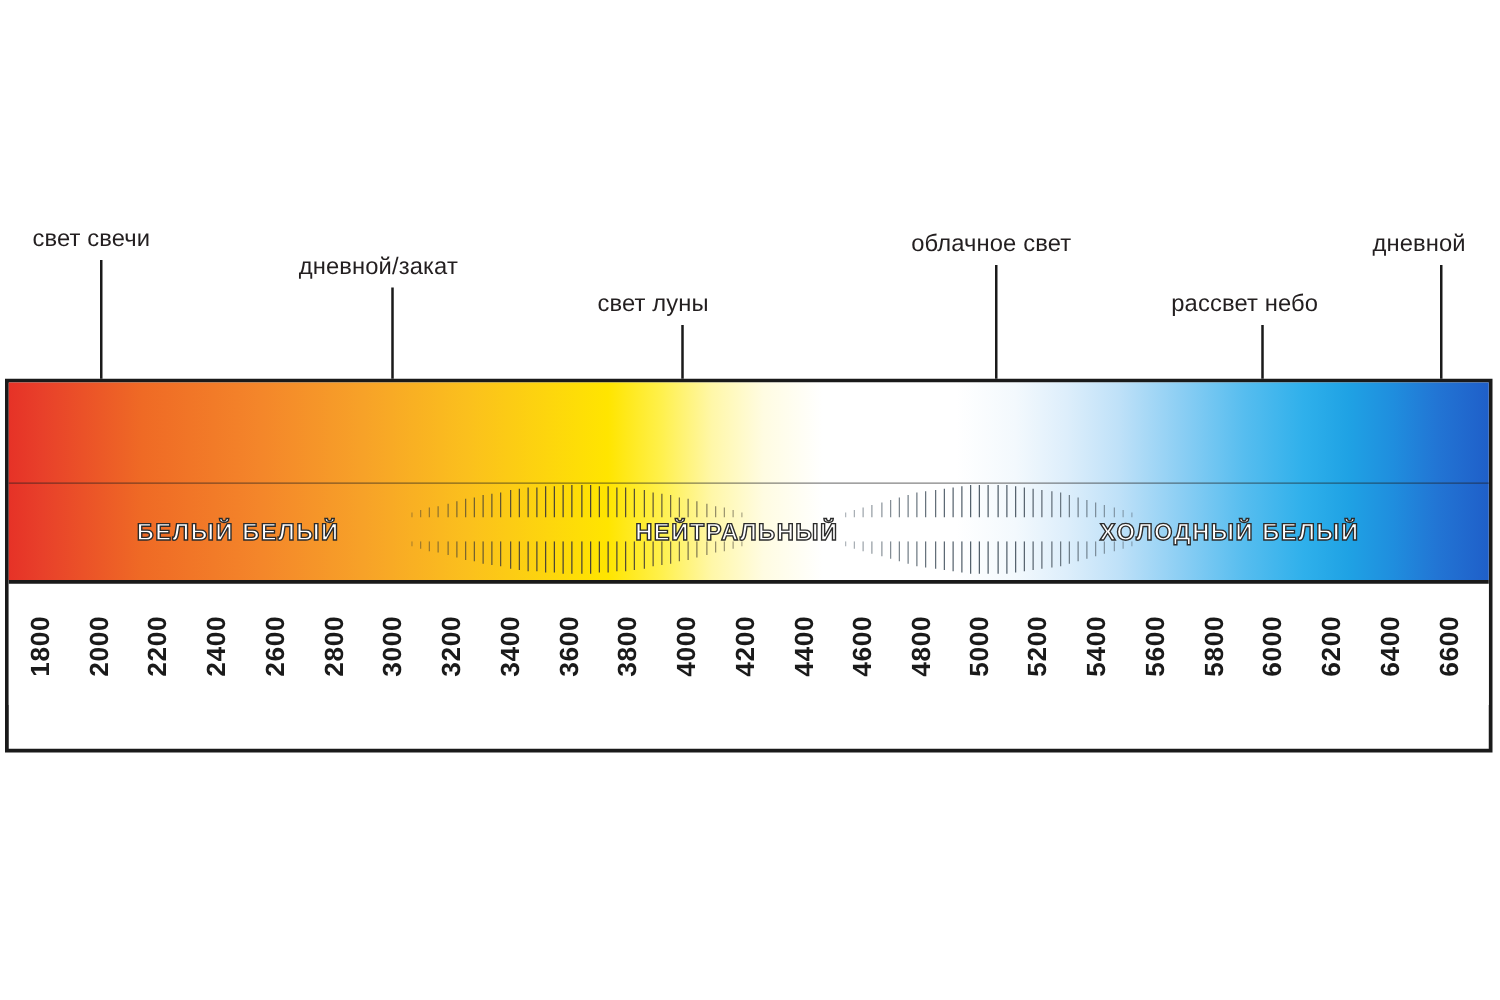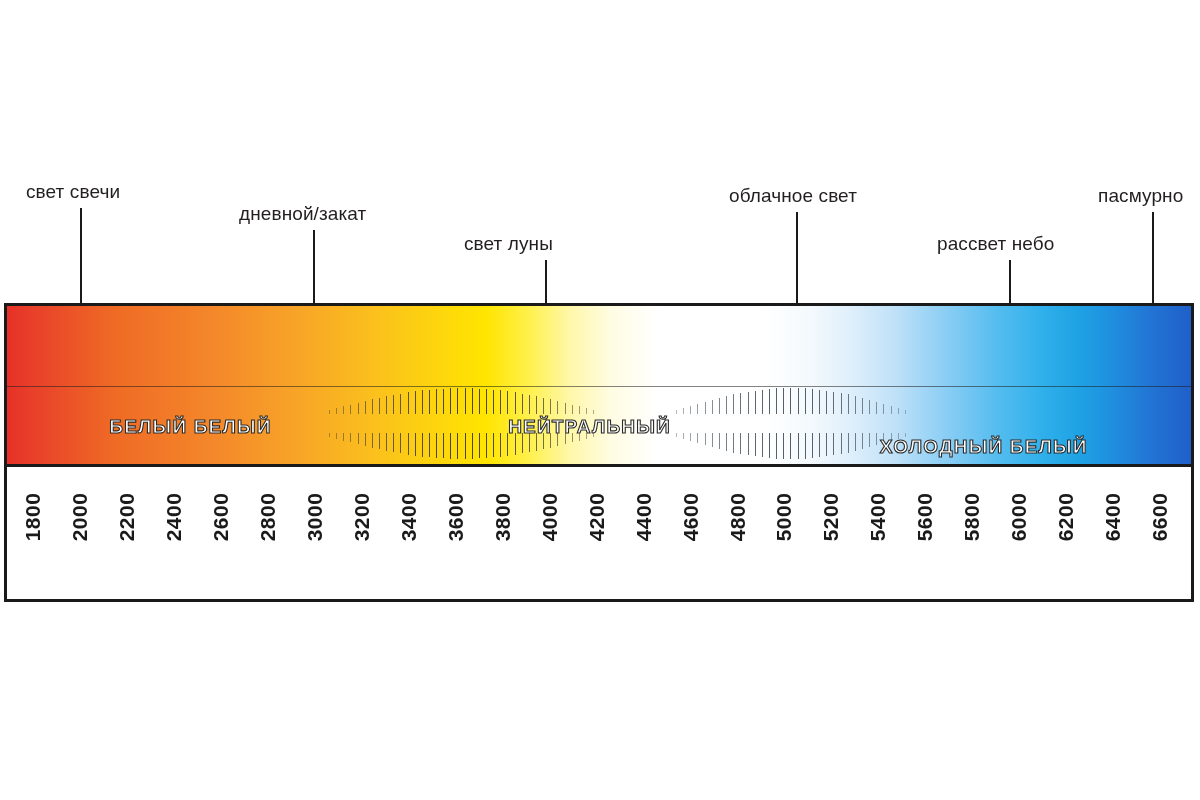--- a/index.html
+++ b/index.html
@@ -169,30 +169,30 @@
 
 <div id="stage">
 
   <div id="callouts-layer">
       <div class="callout-label" style="left: 26px; top: 182px;">свет свечи</div>
       <div class="callout-stem" style="left: 80px; top: 208px; height: 141px;"></div>
       <div class="callout-dot" style="left: 80px; top: 337px;"></div>
       <div class="callout-label" style="left: 239px; top: 204px;">дневной/закат</div>
       <div class="callout-stem" style="left: 313px; top: 230px; height: 119px;"></div>
       <div class="callout-dot" style="left: 313px; top: 337px;"></div>
-      <div class="callout-label" style="left: 464px; top: 234px;">свет луны</div>
+      <div class="callout-label" style="left: 478px; top: 234px;">свет луны</div>
       <div class="callout-stem" style="left: 545px; top: 260px; height: 89px;"></div>
       <div class="callout-dot" style="left: 545px; top: 337px;"></div>
       <div class="callout-label" style="left: 729px; top: 186px;">облачное свет</div>
       <div class="callout-stem" style="left: 796px; top: 212px; height: 137px;"></div>
       <div class="callout-dot" style="left: 796px; top: 337px;"></div>
       <div class="callout-label" style="left: 937px; top: 234px;">рассвет небо</div>
       <div class="callout-stem" style="left: 1009px; top: 260px; height: 89px;"></div>
       <div class="callout-dot" style="left: 1009px; top: 337px;"></div>
-      <div class="callout-label" style="left: 1098px; top: 186px;">пасмурно</div>
+      <div class="callout-label" style="left: 1098px; top: 186px;">дневной</div>
       <div class="callout-stem" style="left: 1152px; top: 212px; height: 137px;"></div>
       <div class="callout-dot" style="left: 1152px; top: 337px;"></div>
     </div>
 
   <div id="panel">
 
     <div id="grad-strip">
       <div id="grad-divider"></div>
 
       <div class="tick-cluster warm" style="left:27.2%; top:81px; width:22.5%; height:27px;">
@@ -343,21 +343,21 @@
           <div class="tick" style="left: 200.375px; height: 12.4px; opacity: 0.66;"></div>
           <div class="tick" style="left: 207.531px; height: 10.4px; opacity: 0.61;"></div>
           <div class="tick" style="left: 214.688px; height: 8.3px; opacity: 0.56;"></div>
           <div class="tick" style="left: 221.844px; height: 6.2px; opacity: 0.5;"></div>
           <div class="tick" style="left: 229px; height: 4px; opacity: 0.45;"></div>
         </div>
 
       <div id="bands-layer">
           <div class="band-label" style="left: 15.5%;">БЕЛЫЙ БЕЛЫЙ</div>
           <div class="band-label" style="left: 49.2%;">НЕЙТРАЛЬНЫЙ</div>
-          <div class="band-label" style="left: 82.5%; margin-top: 20px;">ХОЛОДНЫЙ БЕЛЫЙ</div>
+          <div class="band-label" style="left: 82.5%;">ХОЛОДНЫЙ БЕЛЫЙ</div>
         </div>
     </div>
 
     <div id="scale-area">
       <div id="scale-numbers">
           <div class="scale-num" style="left: 2.2%;">1800</div>
           <div class="scale-num" style="left: 6.16667%;">2000</div>
           <div class="scale-num" style="left: 10.1333%;">2200</div>
           <div class="scale-num" style="left: 14.1%;">2400</div>
           <div class="scale-num" style="left: 18.0667%;">2600</div>

